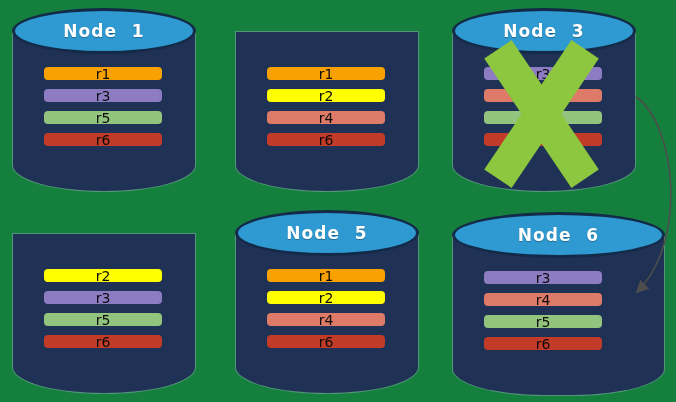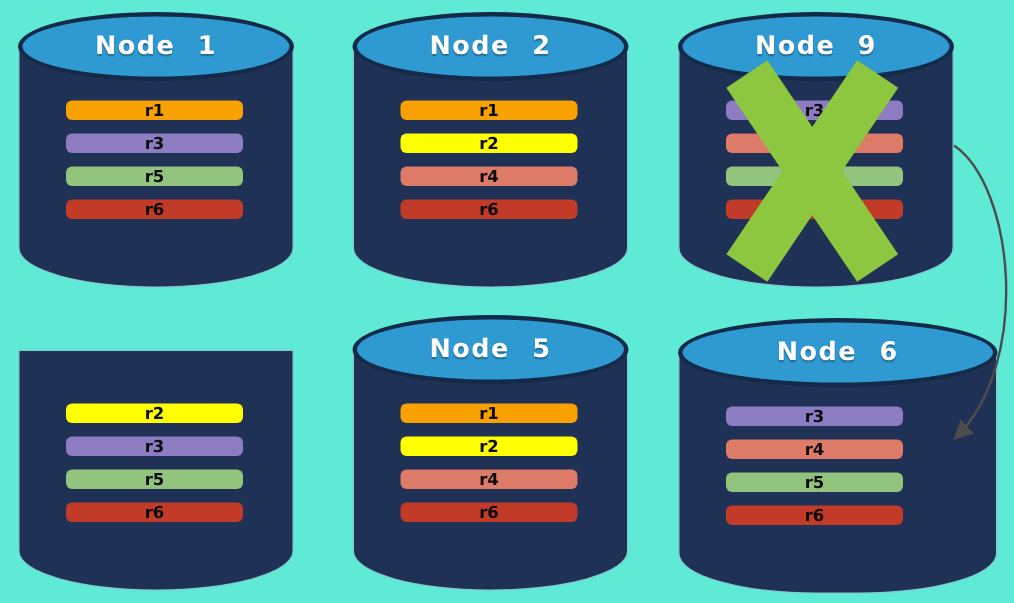--- a/index.html
+++ b/index.html
@@ -1,21 +1,21 @@
 <!DOCTYPE html>
 <html style="--cyl-body: #1F3154; --cyl-top: #2F9AD2; --cyl-stroke: #142A49; --title-color: #FFFFFF; --x-color: #8DC63F; --arrow-color: #4D4D4D;"><head>
 <meta charset="utf-8">
 <style>
   html,body { margin:0; padding:0; }
   body {
     width:676px; height:402px; overflow:hidden;
     background:#ffffff;
     font-family:"DejaVu Sans","Liberation Sans",sans-serif;
   }
-  .canvas { position:relative; width:676px; height:402px; background:#5eead4;text-align:center; }
+  .canvas { position:relative; width:676px; height:402px; background:#15803d;text-align:center; }
 
   .node { position:absolute; width:184px; height:184px; }
 
   .cyl-body {
     position:absolute; left:1px; right:1px; top:24px; bottom:1px;
     background:var(--cyl-body,#1F3154);
     border-radius:0 0 92px 92px / 0 0 26px 26px;
     box-shadow:0 0 0 1px rgba(160,175,200,.45);
   }
   .cyl-top {
@@ -36,21 +36,21 @@
   }
   .rows {
     position:absolute; left:32px; top:59px; width:118px;
     display:flex; flex-direction:column; gap:9px; z-index:3;
   }
   .row {
     height:13px; border-radius:4px;
     display:flex; align-items:center; justify-content:center;
   }
   .row-label {
-    font-size:11px; font-weight:bold; color:#0b0b0b; line-height:1;
+    font-size:14px; font-weight:normal; color:#0b0b0b; line-height:1;
   }
 
   .x-mark {
     position:absolute; left:29px; top:40px; width:120px; height:132px;
     display:none; z-index:5;
   }
   .node.failed .x-mark { display:block; }
   .x-bar {
     position:absolute; left:50%; top:50%;
     width:33px; height:156px; margin:-78px 0 0 -16.5px;
@@ -96,44 +96,41 @@
         </div>
         <div class="row" style="background: rgb(194, 59, 40);">
           <span class="row-label">r6</span>
         </div>
       </div>
 
     </div>
 
     <div class="node" style="left: 235px; top: 8px;">
       <div class="cyl-body"></div>
-      <div class="cyl-top">
-        <span class="node-title">Node 2</span>
-      </div>
       <div class="rows">
         <div class="row" style="background: rgb(249, 161, 0);">
           <span class="row-label">r1</span>
         </div>
         <div class="row" style="background: rgb(255, 255, 0);">
           <span class="row-label">r2</span>
         </div>
         <div class="row" style="background: rgb(221, 122, 104);">
           <span class="row-label">r4</span>
         </div>
         <div class="row" style="background: rgb(194, 59, 40);">
           <span class="row-label">r6</span>
         </div>
       </div>
 
     </div>
 
     <div class="node failed" style="left: 452px; top: 8px;">
       <div class="cyl-body"></div>
       <div class="cyl-top">
-        <span class="node-title">Node 9</span>
+        <span class="node-title">Node 3</span>
       </div>
       <div class="rows">
         <div class="row" style="background: rgb(142, 124, 195);">
           <span class="row-label">r3</span>
         </div>
         <div class="row" style="background: rgb(221, 122, 104);">
           <span class="row-label">r4</span>
         </div>
         <div class="row" style="background: rgb(147, 196, 125);">
           <span class="row-label">r5</span>

